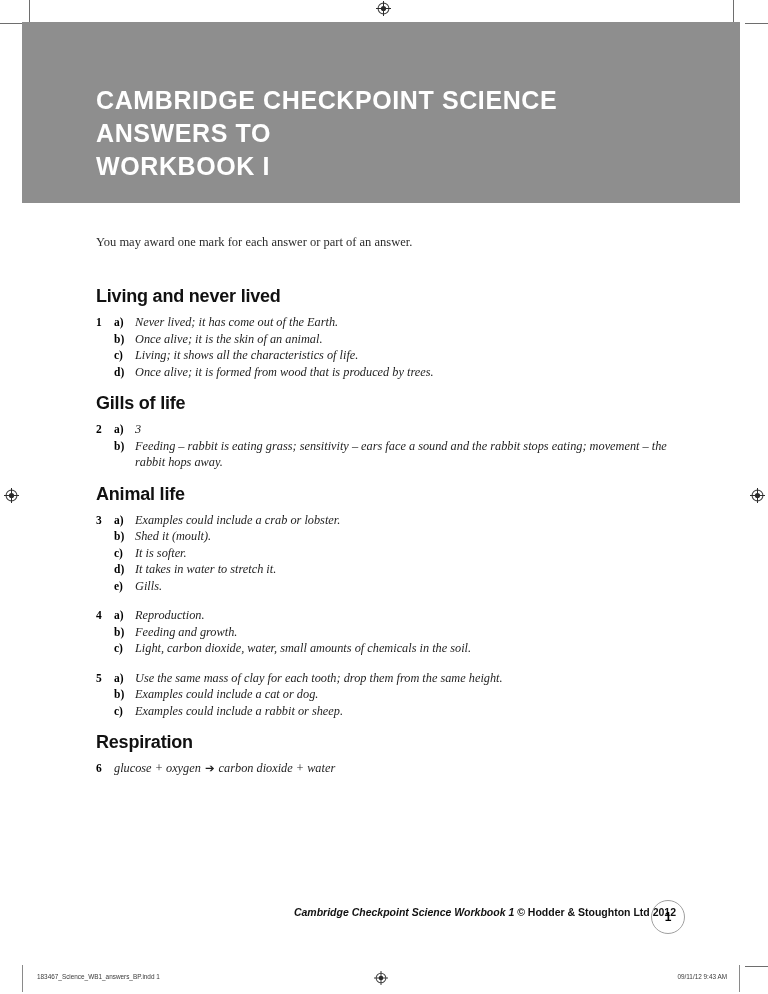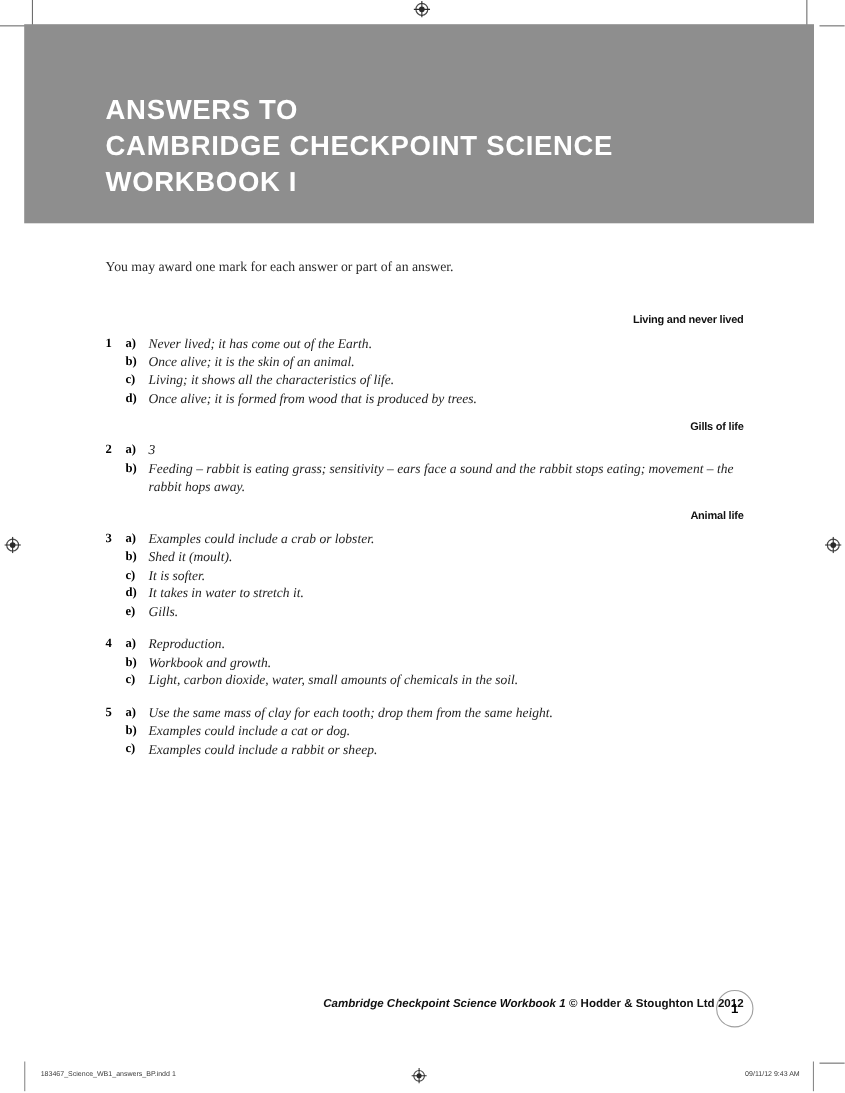--- a/index.html
+++ b/index.html
@@ -88,25 +88,24 @@
     letter-spacing: 0.2px;
     white-space: nowrap;
   }
   .chapter-heading .chap-num { margin-right: 13px; }
 
   .section { margin-bottom: 13px; }
 
   .section-heading {
     font-family: "Liberation Sans", sans-serif;
     font-weight: bold;
-    font-size: 10px;
+    font-size: 18px;
     color: #111111;
     margin: 0 0 7px 0;
     letter-spacing: -0.2px;
-    text-align: right;
   }
 
   
   .qrow {
     display: flex;
     align-items: flex-start;
     font-family: "Liberation Serif", serif;
     font-size: 12.3px;
     line-height: 16.5px;
     color: #1e1e1e;
@@ -233,22 +232,22 @@
     <circle cx="7.5" cy="7.5" r="2.6" fill="#2b2b2b"></circle>
     <line x1="7.5" y1="0" x2="7.5" y2="15" stroke="#2b2b2b" stroke-width="1"></line>
     <line x1="0" y1="7.5" x2="15" y2="7.5" stroke="#2b2b2b" stroke-width="1"></line>
   </svg>
 </div>
 
 <div class="page">
 
   <div class="title-banner">
     <div class="banner-title">
+      <span class="tline">CAMBRIDGE CHECKPOINT SCIENCE</span>
       <span class="tline">ANSWERS TO</span>
-      <span class="tline">CAMBRIDGE CHECKPOINT SCIENCE</span>
       <span class="tline">WORKBOOK I</span>
     </div>
   </div>
 
   <div class="content">
 
     <p class="intro">You may award one mark for each answer or part of an answer.</p>
 
 
     <div class="section">
@@ -320,21 +319,21 @@
 
     <div class="section">
       <div class="qrow">
         <span class="qnum">4</span>
         <span class="qletter">a)</span>
         <span class="qtext">Reproduction.</span>
       </div>
       <div class="qrow">
         <span class="qnum"></span>
         <span class="qletter">b)</span>
-        <span class="qtext">Workbook and growth.</span>
+        <span class="qtext">Feeding and growth.</span>
       </div>
       <div class="qrow">
         <span class="qnum"></span>
         <span class="qletter">c)</span>
         <span class="qtext">Light, carbon dioxide, water, small amounts of chemicals in the soil.</span>
       </div>
     </div>
 
     <div class="section">
       <div class="qrow">
@@ -347,20 +346,27 @@
         <span class="qletter">b)</span>
         <span class="qtext">Examples could include a cat or dog.</span>
       </div>
       <div class="qrow">
         <span class="qnum"></span>
         <span class="qletter">c)</span>
         <span class="qtext">Examples could include a rabbit or sheep.</span>
       </div>
     </div>
 
+    <div class="section">
+      <h2 class="section-heading">Respiration</h2>
+      <div class="qrow">
+        <span class="qnum">6</span>
+        <span class="qtext nolabel"><span>glucose + oxygen </span><span class="arrow">➔</span><span> carbon dioxide + water</span></span>
+      </div>
+    </div>
 
   </div>
 
   <div class="footer-line">
     <span class="footer-title">Cambridge Checkpoint Science Workbook 1</span><span class="footer-rest"> © Hodder &amp; Stoughton Ltd 2012</span>
   </div>
 
   <div class="page-number">
     <span>1</span>
   </div>

